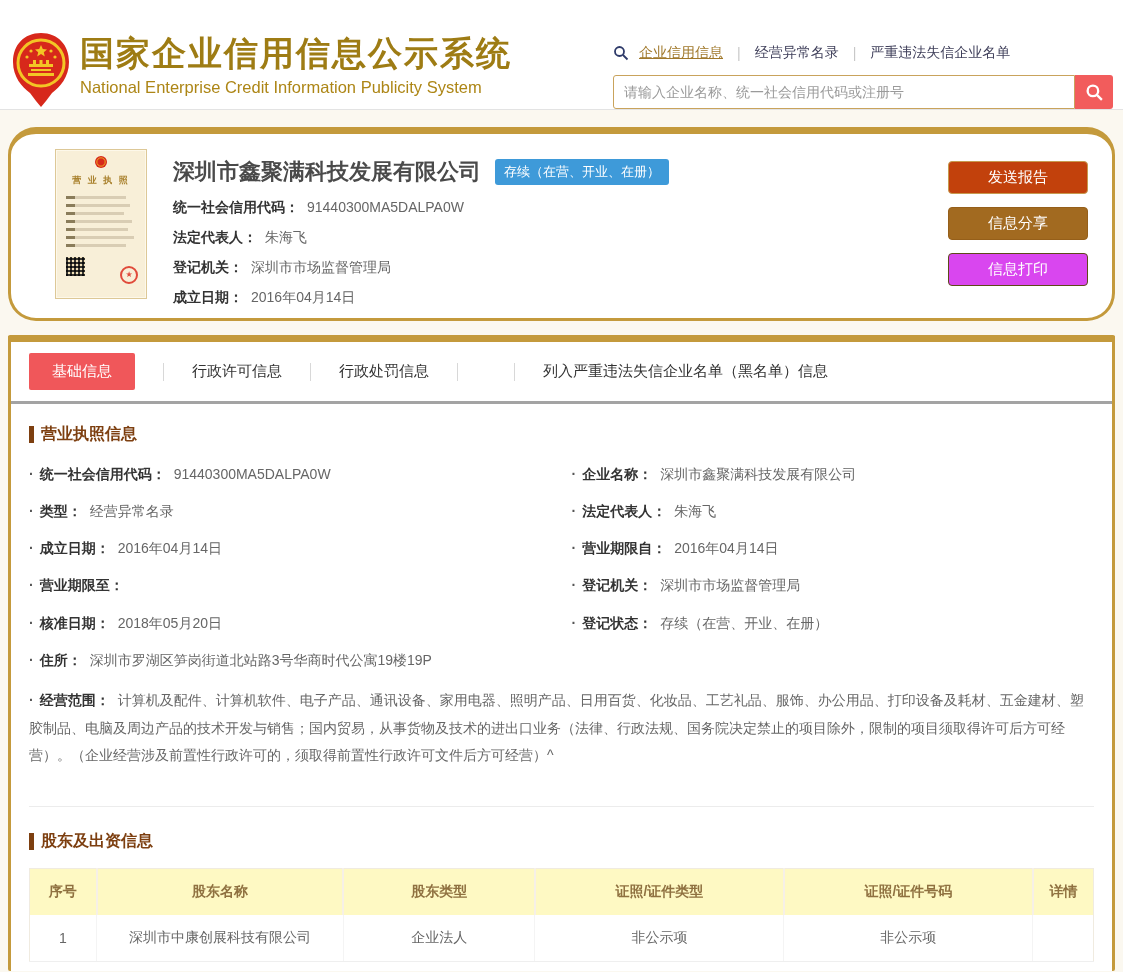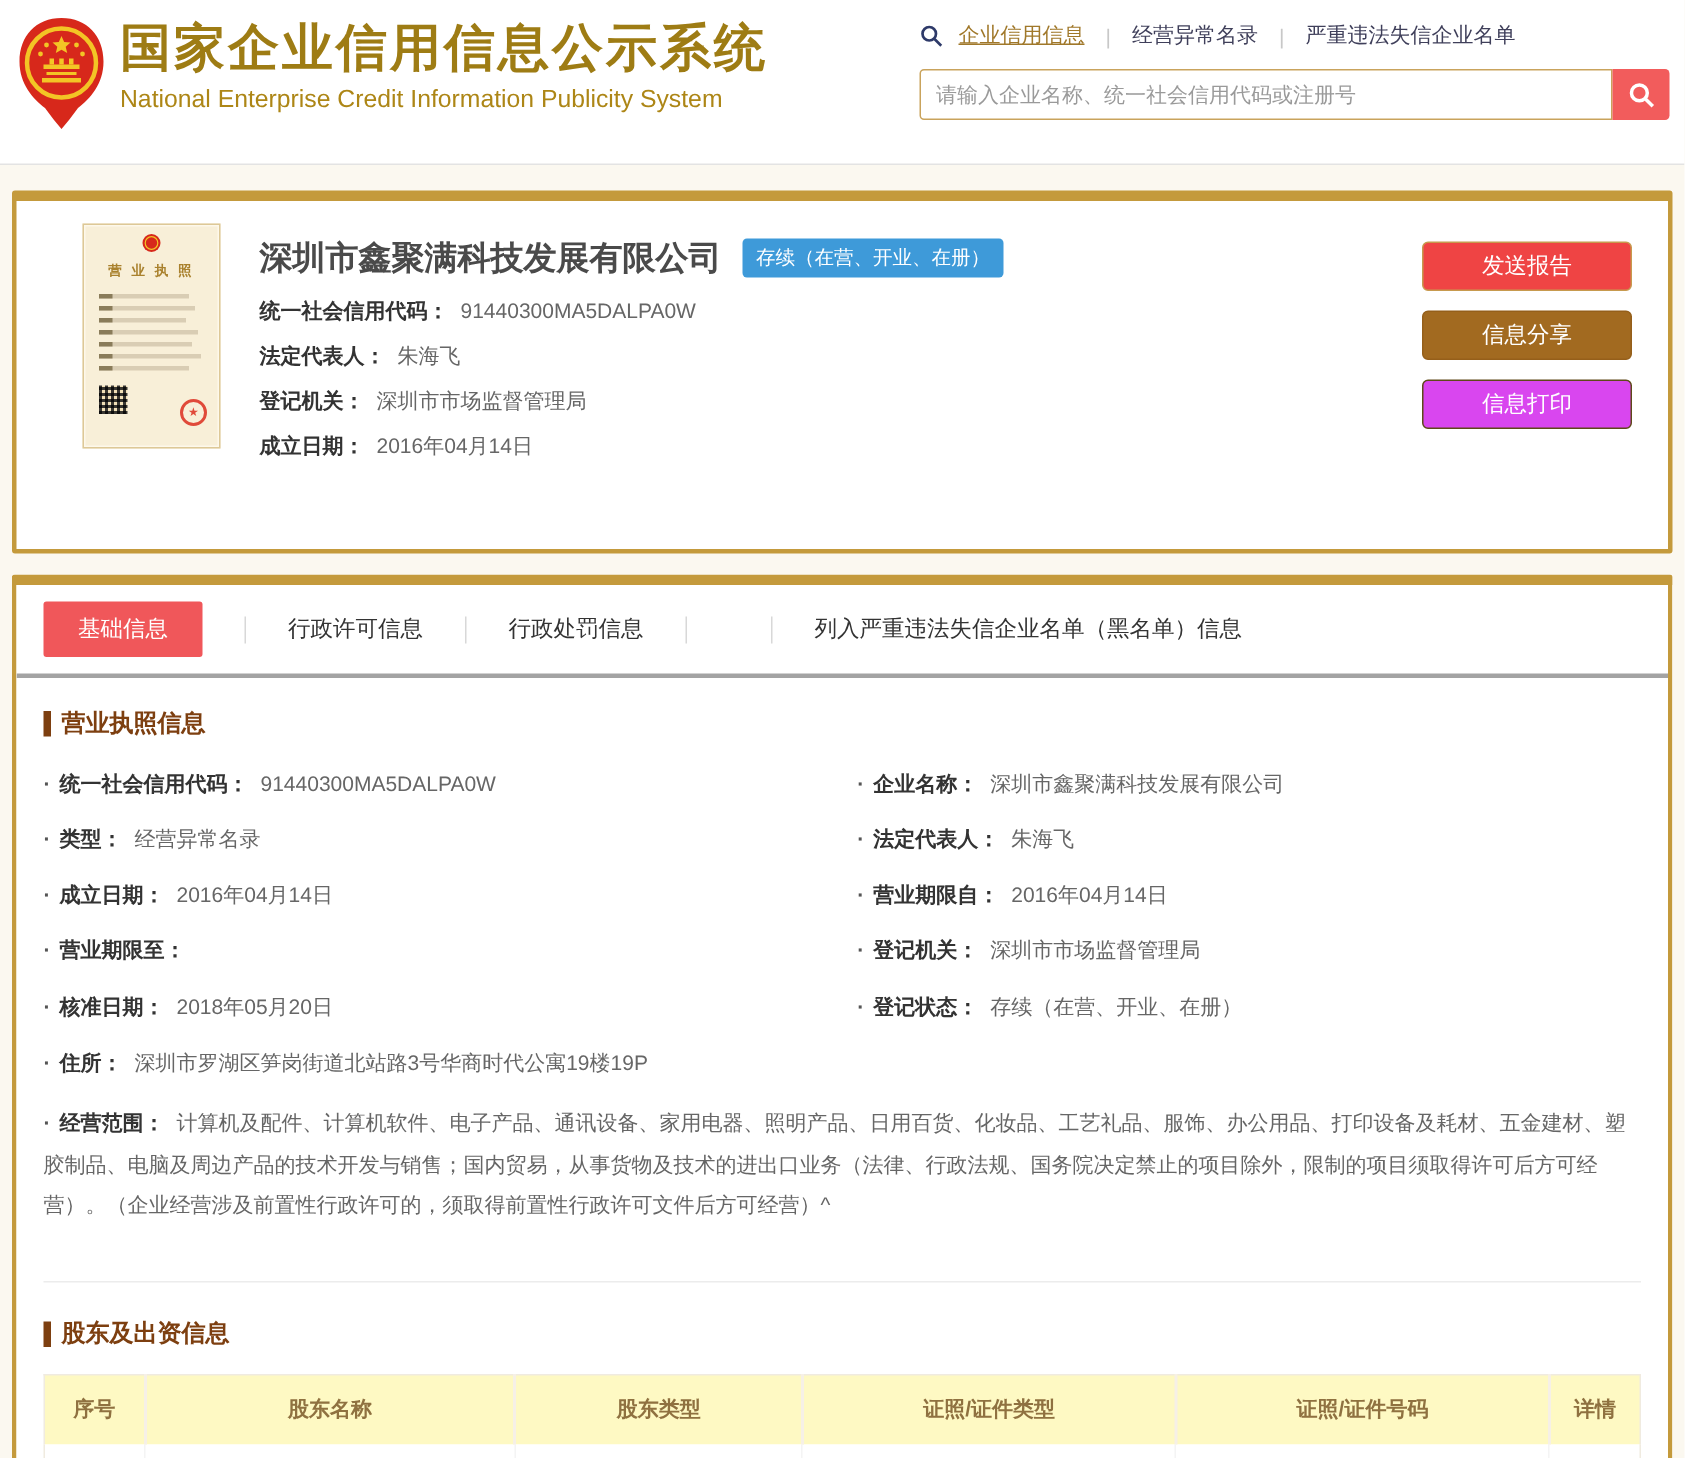--- a/index.html
+++ b/index.html
@@ -11,21 +11,21 @@
     font-family: "Liberation Sans", "DejaVu Sans", sans-serif;
     color: #333;
   }
 
   
   .site-header {
     background: #fff;
     height: 110px;
     border-bottom: 1px solid #e3e3e3;
     display: flex;
-    align-items: flex-start;
+    align-items: flex-end;
     padding: 8px 10px 0 10px;
   }
   .logo-wrap { display: flex; align-items: flex-start; }
   .emblem { width: 62px; height: 78px; margin: 2px 8px 0 0; }
   .title-block { padding-top: 6px; }
   .site-title {
     font-size: 34px;
     font-weight: bold;
     color: #9e7c14;
     letter-spacing: 2px;
@@ -68,23 +68,24 @@
   
   .gold-card {
     margin: 0 8px;
     background: #fff;
     border: 3px solid #c49a3c;
     border-top-width: 7px;
     border-radius: 2px;
   }
   .company-card {
     margin-top: 17px;
-    height: 242px;
+    height: 194px;
     display: flex;
     padding: 15px 22px 0 44px;
+    border-radius: 28px;
   }
 
   
   .license-thumb {
     width: 92px; height: 150px;
     background: #f8efd8;
     border: 1px solid #ddc897;
     position: relative;
     flex: none;
     box-shadow: 0 0 0 1px #fdf8ea inset;
@@ -125,21 +126,21 @@
   .card-field .f-value { color: #666; margin-left: 8px; }
 
   .card-buttons { width: 142px; flex: none; display: flex; flex-direction: column;
     gap: 13px; padding-top: 12px; }
   .action-btn {
     height: 33px; width: 140px;
     border: none; border-radius: 4px;
     color: #fff; font-size: 15px;
     cursor: pointer; font-family: inherit;
   }
-  .btn-report { background: #ef4444; border: 1px solid #c79a4e; }
+  .btn-report { background: #c2410c; border: 1px solid #c79a4e; }
   .btn-share  { background: #a26a20; border: 1px solid #955f1a; }
   .btn-print  { background: #d946ef; border: 1px solid #5e4919; }
 
   
   .main-card { margin-top: 14px; height: 636px; border-bottom: none; overflow: hidden; }
   .tabs-row {
     display: flex; align-items: center;
     padding: 11px 18px;
     border-bottom: 3px solid #a3a3a3;
   }

